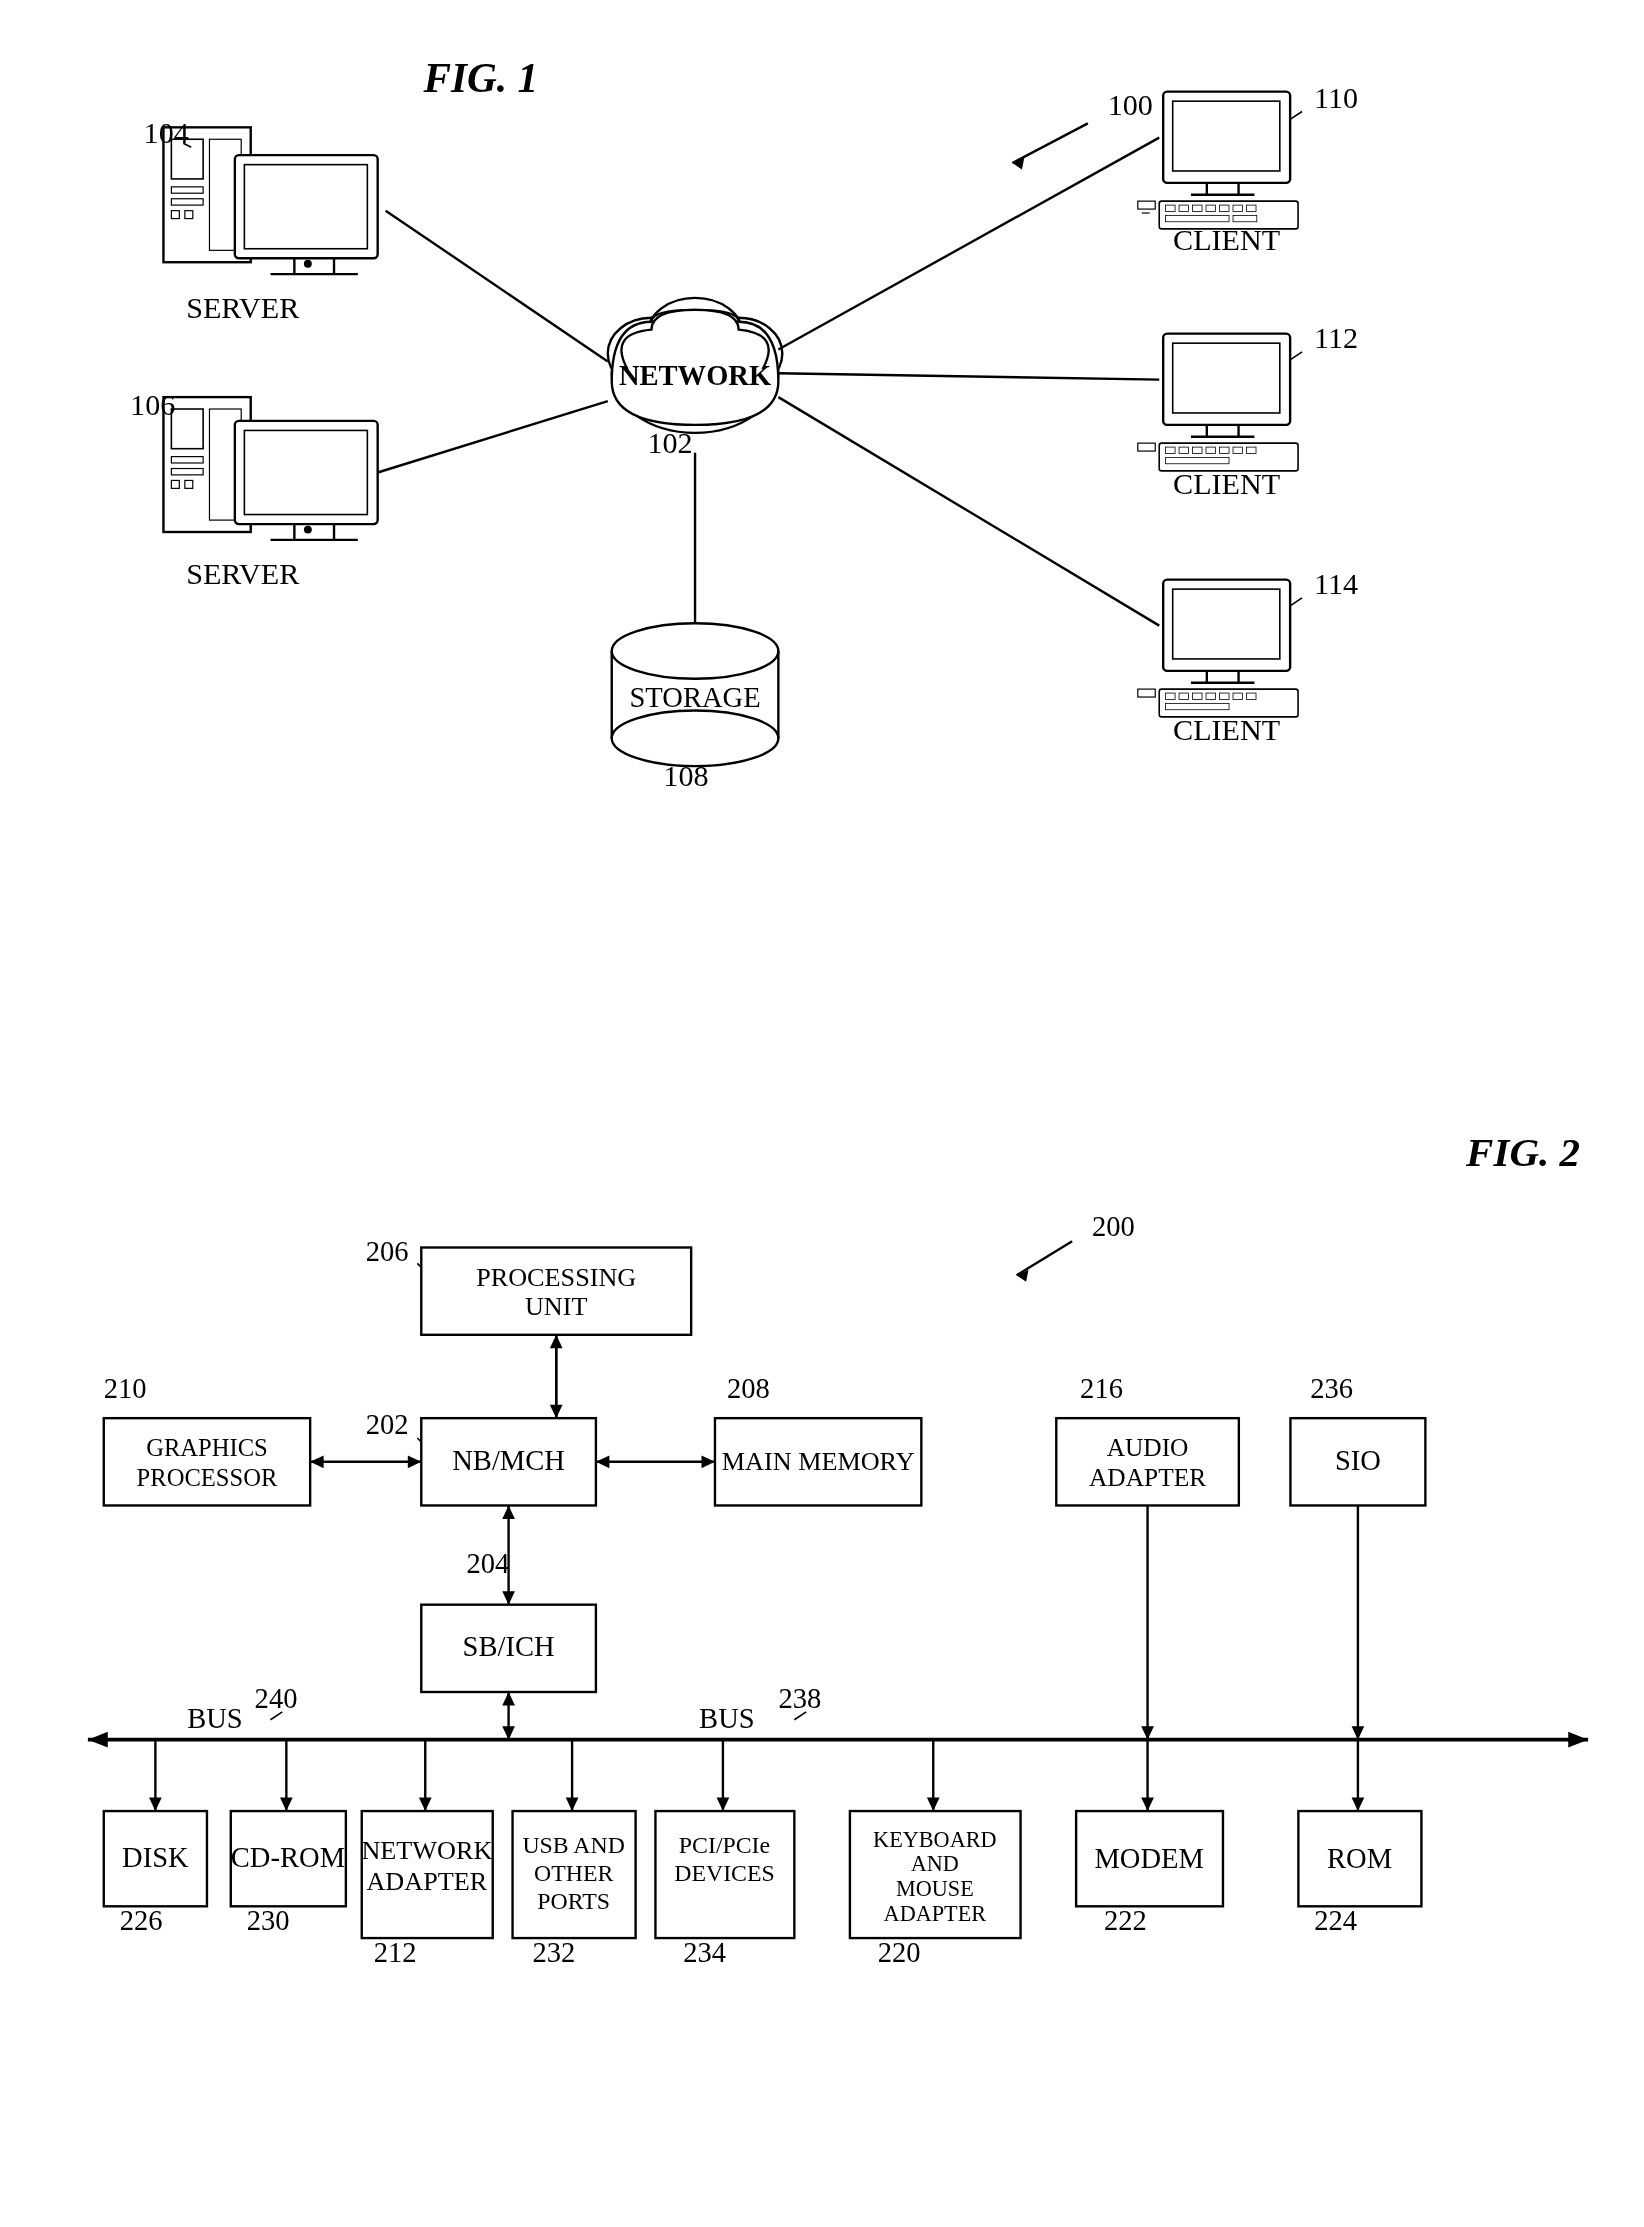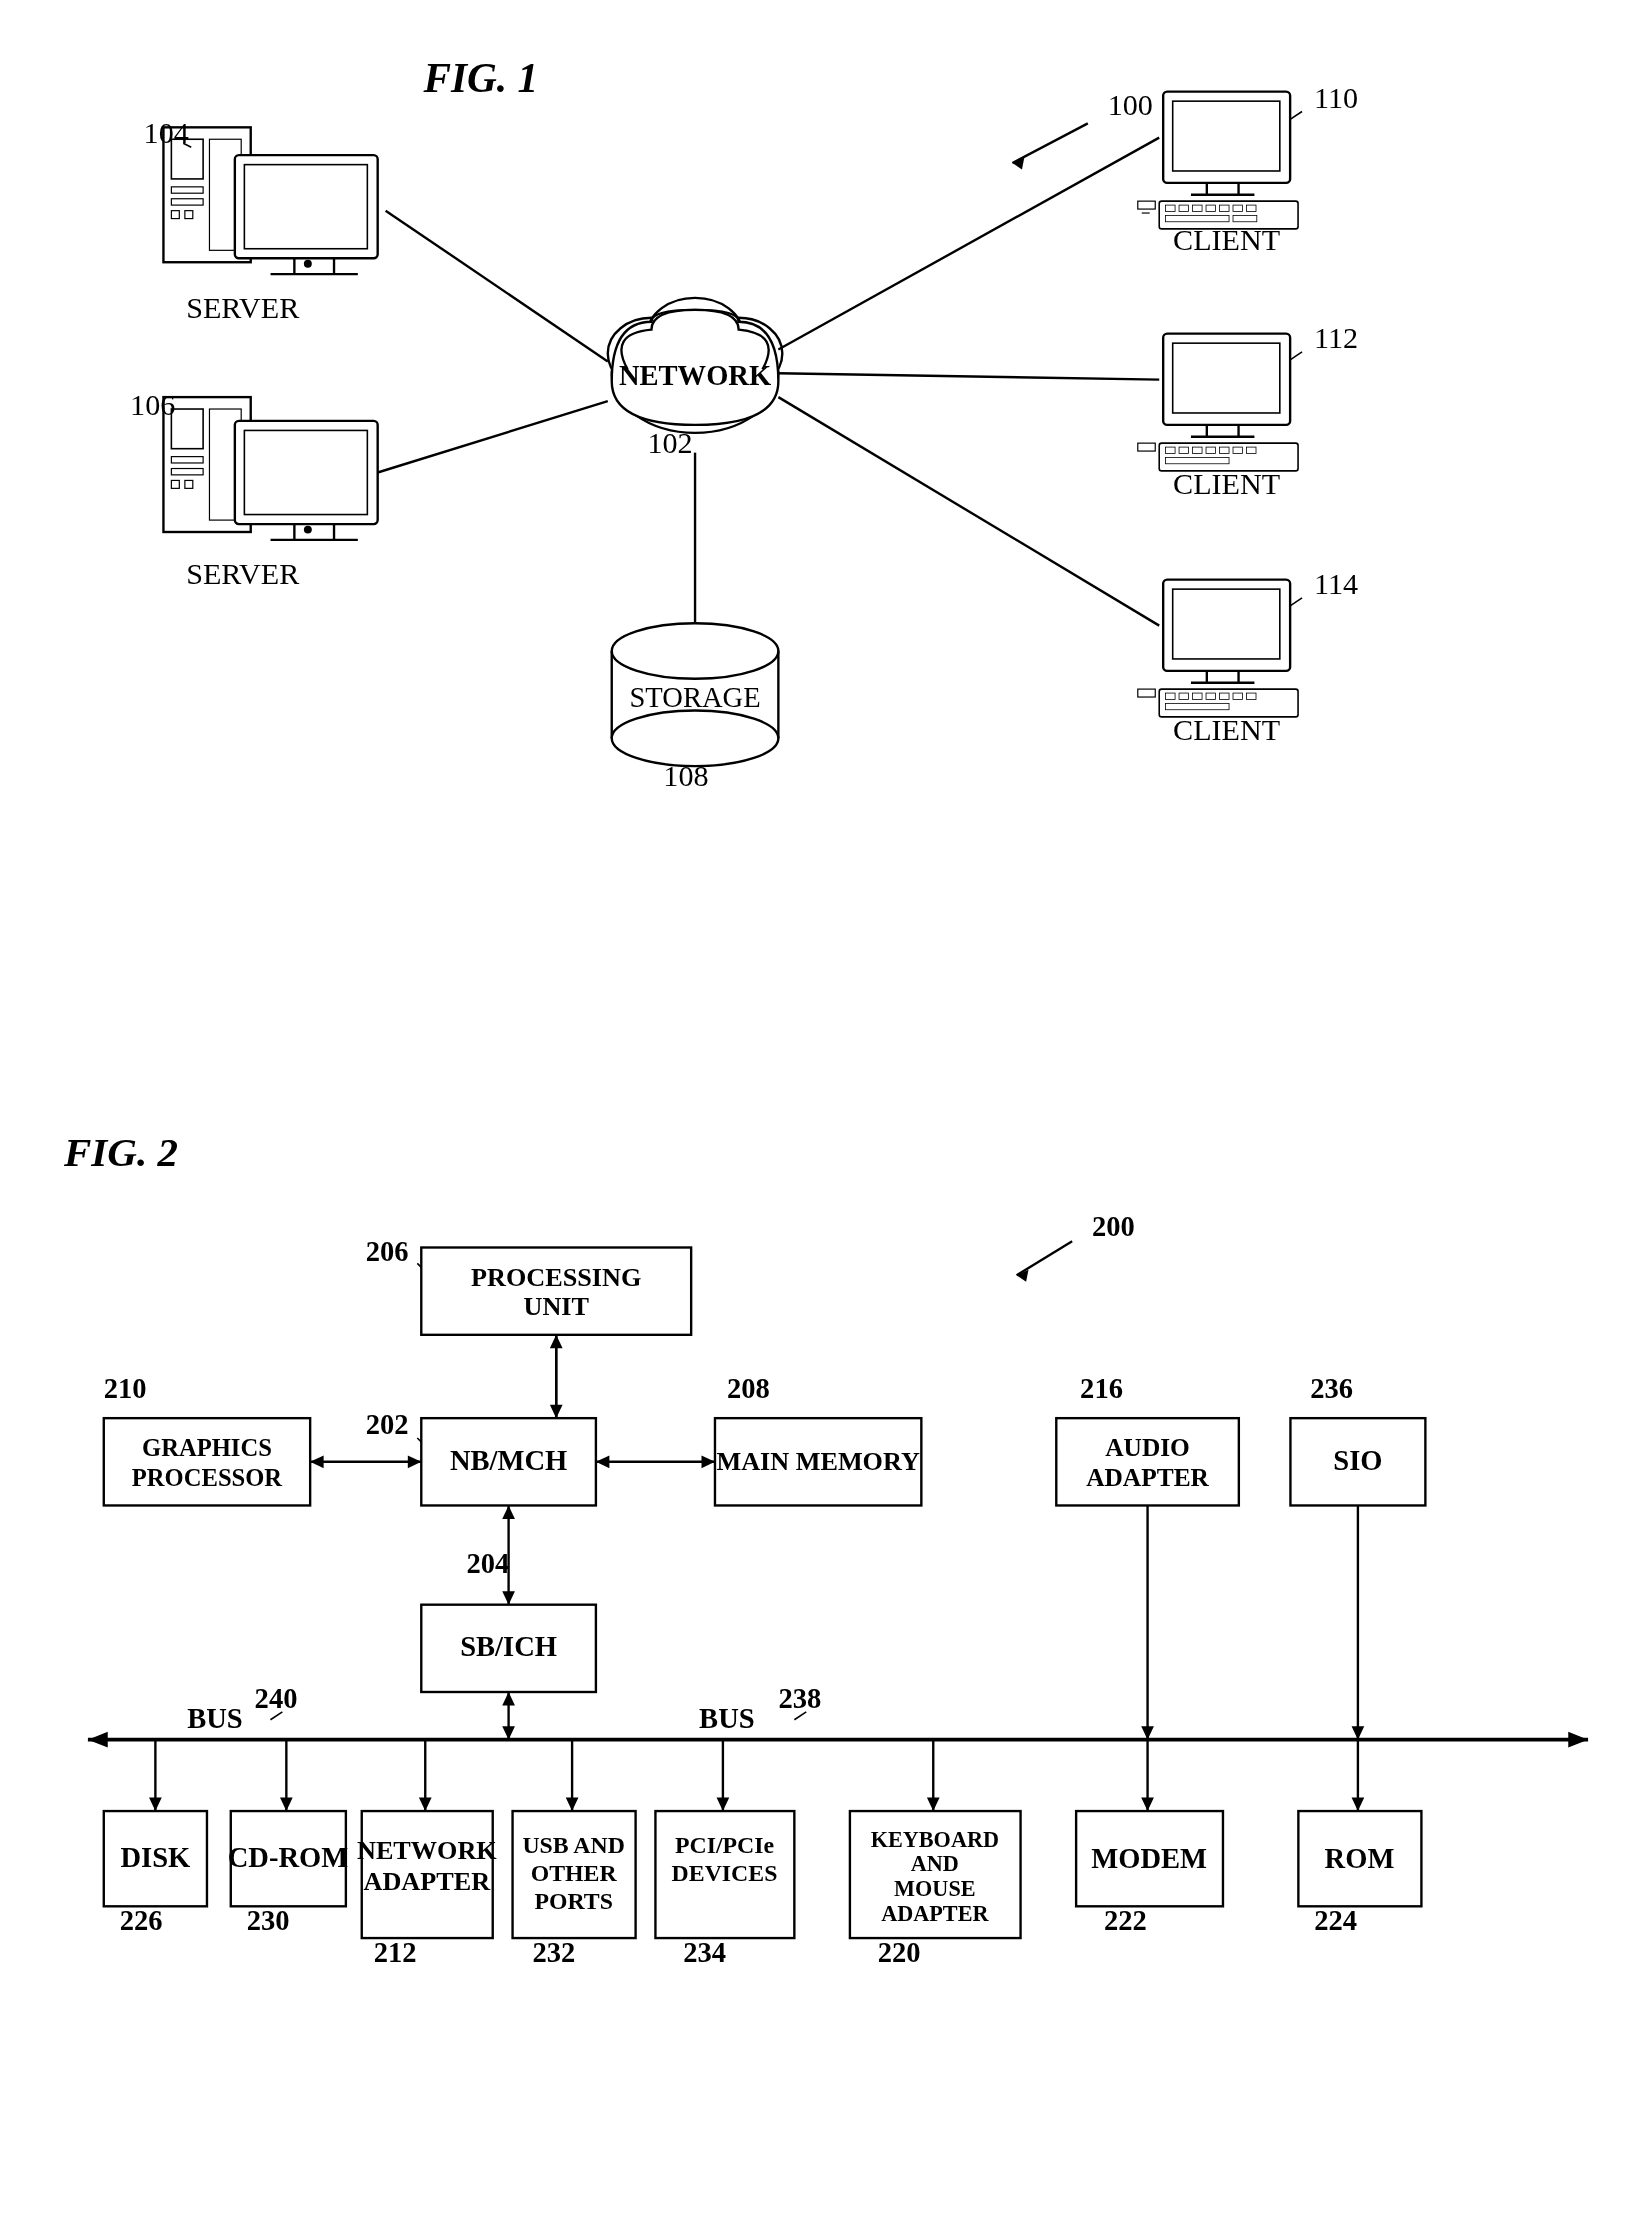--- a/index.html
+++ b/index.html
@@ -26,21 +26,20 @@
       width: 100%;
       height: 1016px;
       margin-bottom: 64px;
     }
 
     
     .fig2-container {
       position: relative;
       width: 100%;
       height: 1032px;
-      font-weight: bold;
     }
 
     text {
       font-family: 'Times New Roman', Times, serif;
     }
   </style>
 </head>
 <body>
 
 <div class="page">
@@ -188,21 +187,21 @@
       <line x1="895" y1="380" x2="1375" y2="113" stroke="black" stroke-width="3"></line>
 
       <line x1="895" y1="410" x2="1375" y2="418" stroke="black" stroke-width="3"></line>
 
       <line x1="895" y1="440" x2="1375" y2="728" stroke="black" stroke-width="3"></line>
 
       <line x1="790" y1="510" x2="790" y2="725" stroke="black" stroke-width="3"></line>
     </svg>
   </div>
 
-  <div style="text-align:left; margin-bottom: 8px;">
+  <div style="text-align:right; margin-bottom: 8px;">
     <span style="font-size:41px; font-style:italic; font-weight:bold;">FIG. 2</span>
   </div>
 
   <div class="fig2-container">
     <svg viewBox="0 0 1950 1280" width="1548" height="1016" style="margin: 0 auto; display: block;">
 
       <text x="1295" y="65" font-size="36" font-family="Times New Roman">200</text>
       <line x1="1270" y1="72" x2="1200" y2="115" stroke="black" stroke-width="3"></line>
       <polygon points="1200,115 1215,108 1212,123" fill="black"></polygon>
 

